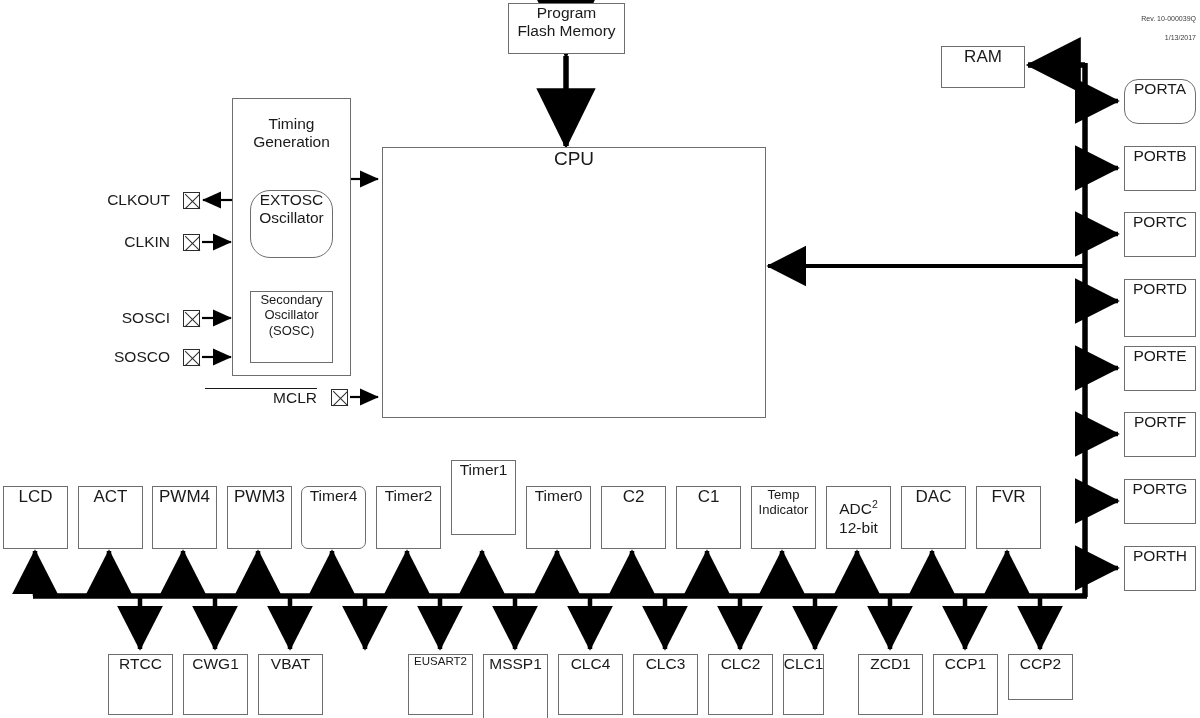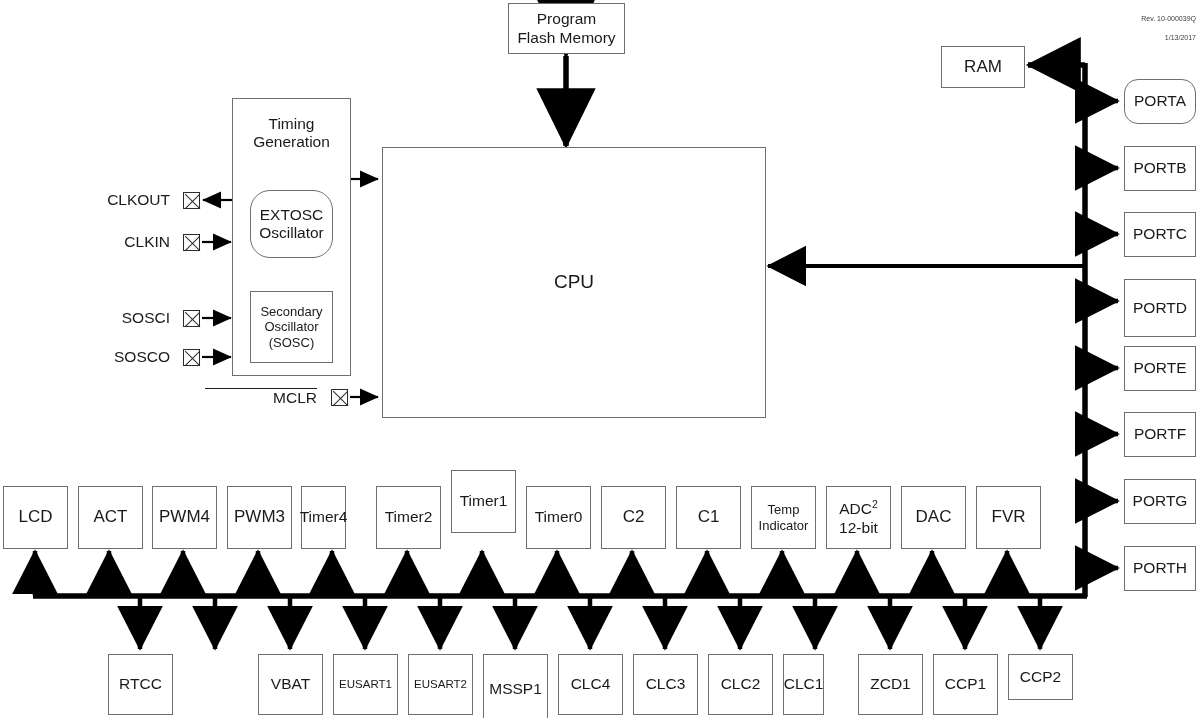--- a/index.html
+++ b/index.html
@@ -13,21 +13,20 @@
     width: 1200px;
     height: 718px;
     background: #ffffff;
     overflow: hidden;
   }
   .blk {
     position: absolute;
     border: 1.4px solid #6e6e6e;
     background: #ffffff;
     display: flex;
-    align-items: center;
     justify-content: center;
     text-align: center;
     color: #1a1a1a;
     line-height: 1.18;
     z-index: 5;
   }
   .blk.lg { font-size: 17px; }
   .blk.md { font-size: 15.5px; }
   .blk.sm { font-size: 13px; }
   .blk.xs { font-size: 11.5px; }
@@ -260,27 +259,27 @@
     </div>
   <div class="blk lg" style="left:78px; top:486px; width:65px; height:63px;">
     <span>ACT</span>
     </div>
   <div class="blk lg" style="left:152px; top:486px; width:65px; height:63px;">
     <span>PWM4</span>
     </div>
   <div class="blk lg" style="left:227px; top:486px; width:65px; height:63px;">
     <span>PWM3</span>
     </div>
-  <div class="blk md" style="left:301px; top:486px; width:45px; height:63px;">
+  <div class="blk md" style="left:301px; top:486px; width:65px; height:63px;border-radius:7px;">
     <span>Timer4</span>
     </div>
   <div class="blk md" style="left:376px; top:486px; width:65px; height:63px;">
     <span>Timer2</span>
     </div>
-  <div class="blk md" style="left:451px; top:470px; width:65px; height:63px;">
+  <div class="blk md" style="left:451px; top:460px; width:65px; height:75px;">
     <span>Timer1</span>
     </div>
   <div class="blk md" style="left:526px; top:486px; width:65px; height:63px;">
     <span>Timer0</span>
     </div>
   <div class="blk lg" style="left:601px; top:486px; width:65px; height:63px;">
     <span>C2</span>
     </div>
   <div class="blk lg" style="left:676px; top:486px; width:65px; height:63px;">
     <span>C1</span>
@@ -296,26 +295,26 @@
   <div class="blk lg" style="left:901px; top:486px; width:65px; height:63px;">
     <span>DAC</span>
     </div>
   <div class="blk lg" style="left:976px; top:486px; width:65px; height:63px;">
     <span>FVR</span>
     </div>
 
   <div class="blk md" style="left:108px; top:654px; width:65px; height:61px;">
     <span>RTCC</span>
     </div>
+  <div class="blk md" style="left:183px; top:654px; width:65px; height:61px;">
+    <span>CWG1</span>
+    </div>
   <div class="blk md" style="left:258px; top:654px; width:65px; height:61px;">
     <span>VBAT</span>
     </div>
-  <div class="blk xs" style="left:333px; top:654px; width:65px; height:61px;">
-    <span>EUSART1</span>
-    </div>
   <div class="blk xs" style="left:408px; top:654px; width:65px; height:61px;">
     <span>EUSART2</span>
     </div>
   <div class="blk md" style="left:483px; top:654px; width:65px; height:70px;">
     <span>MSSP1</span>
     </div>
   <div class="blk md" style="left:558px; top:654px; width:65px; height:61px;">
     <span>CLC4</span>
     </div>
   <div class="blk md" style="left:633px; top:654px; width:65px; height:61px;">

